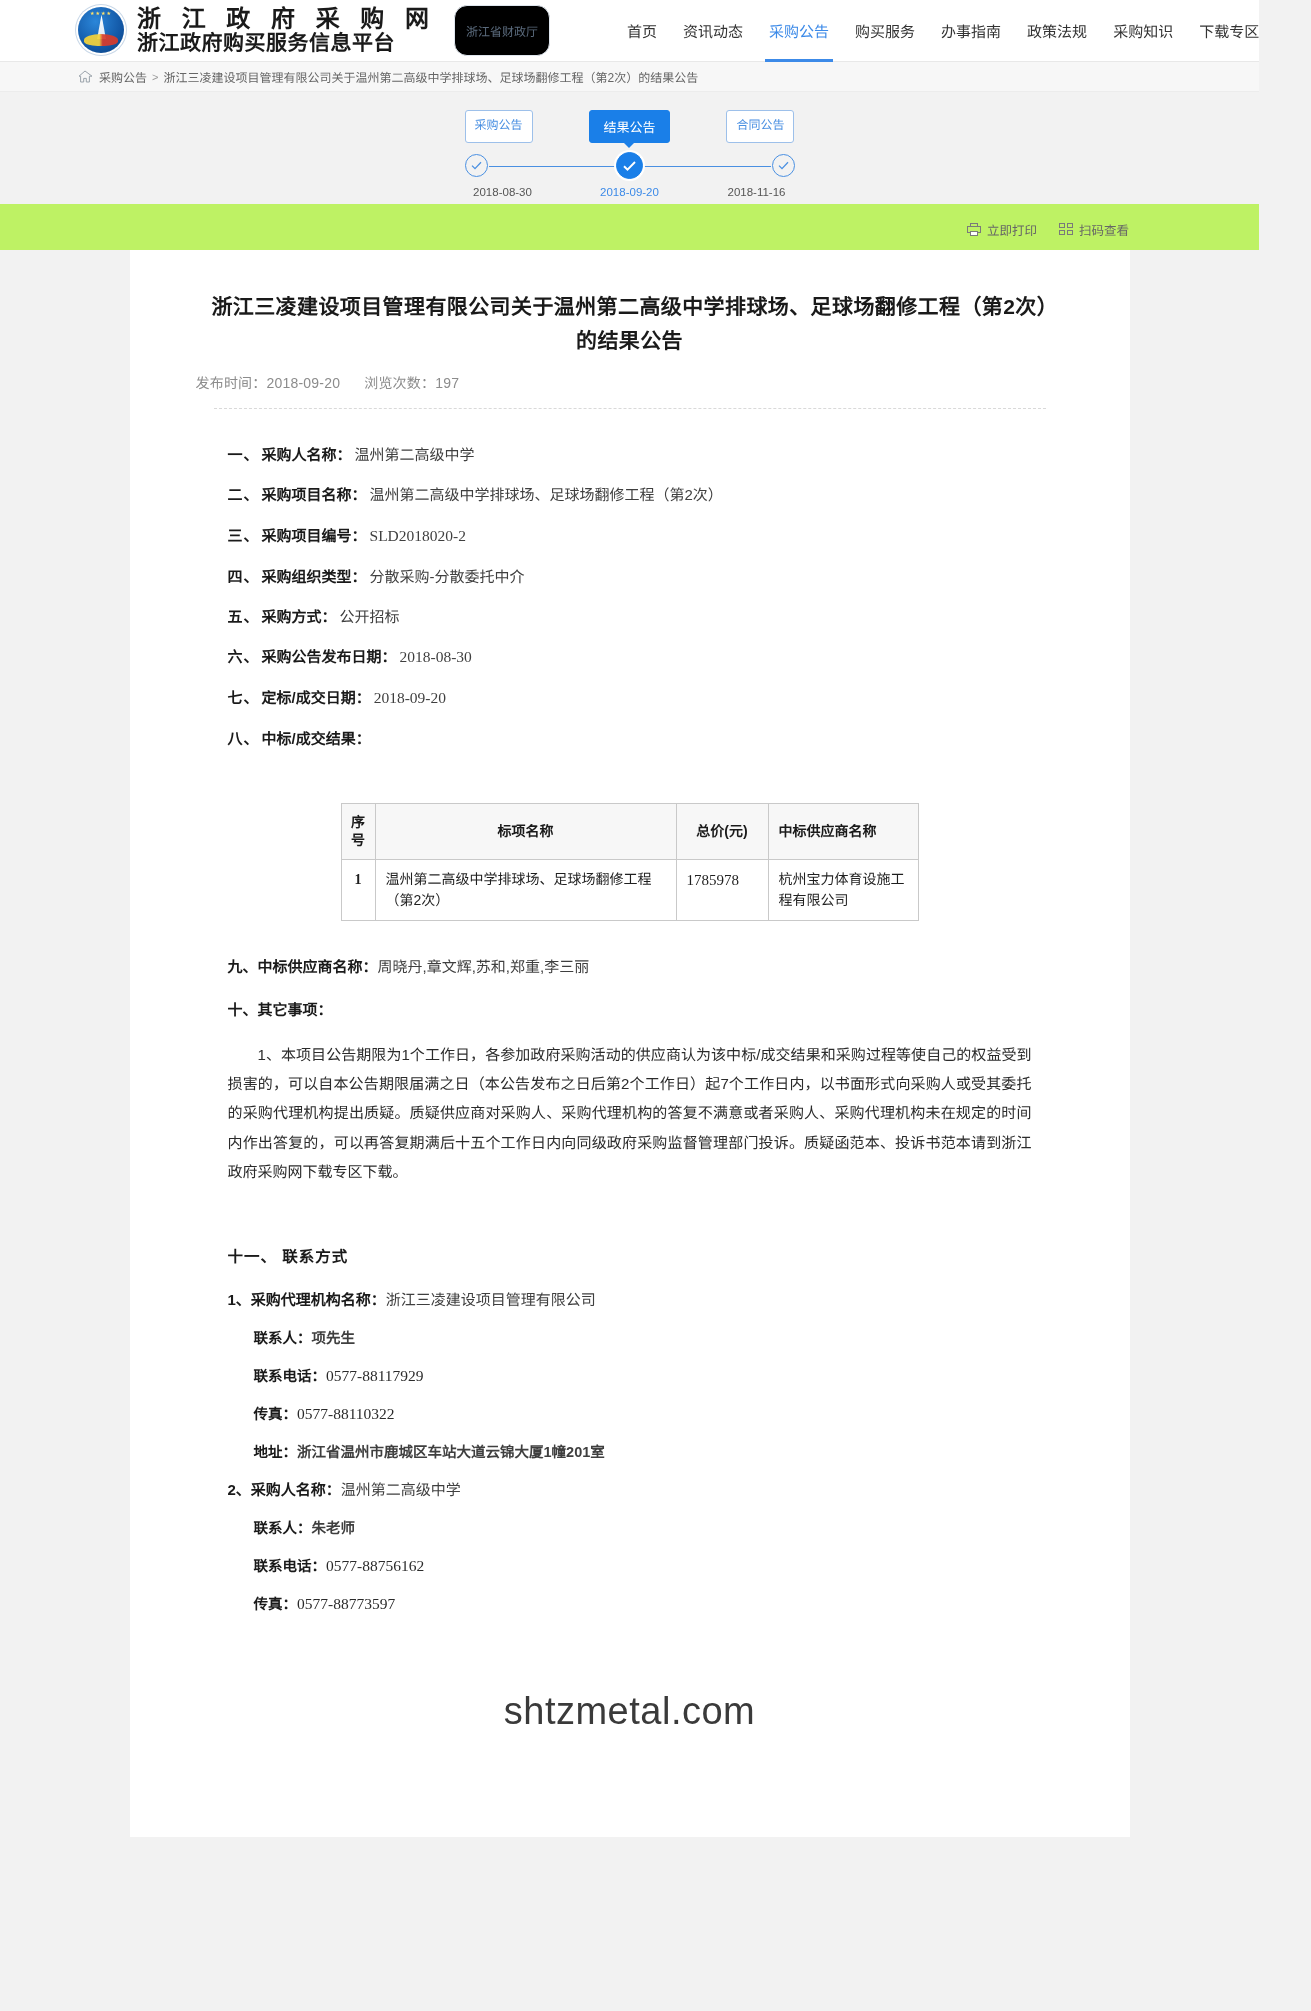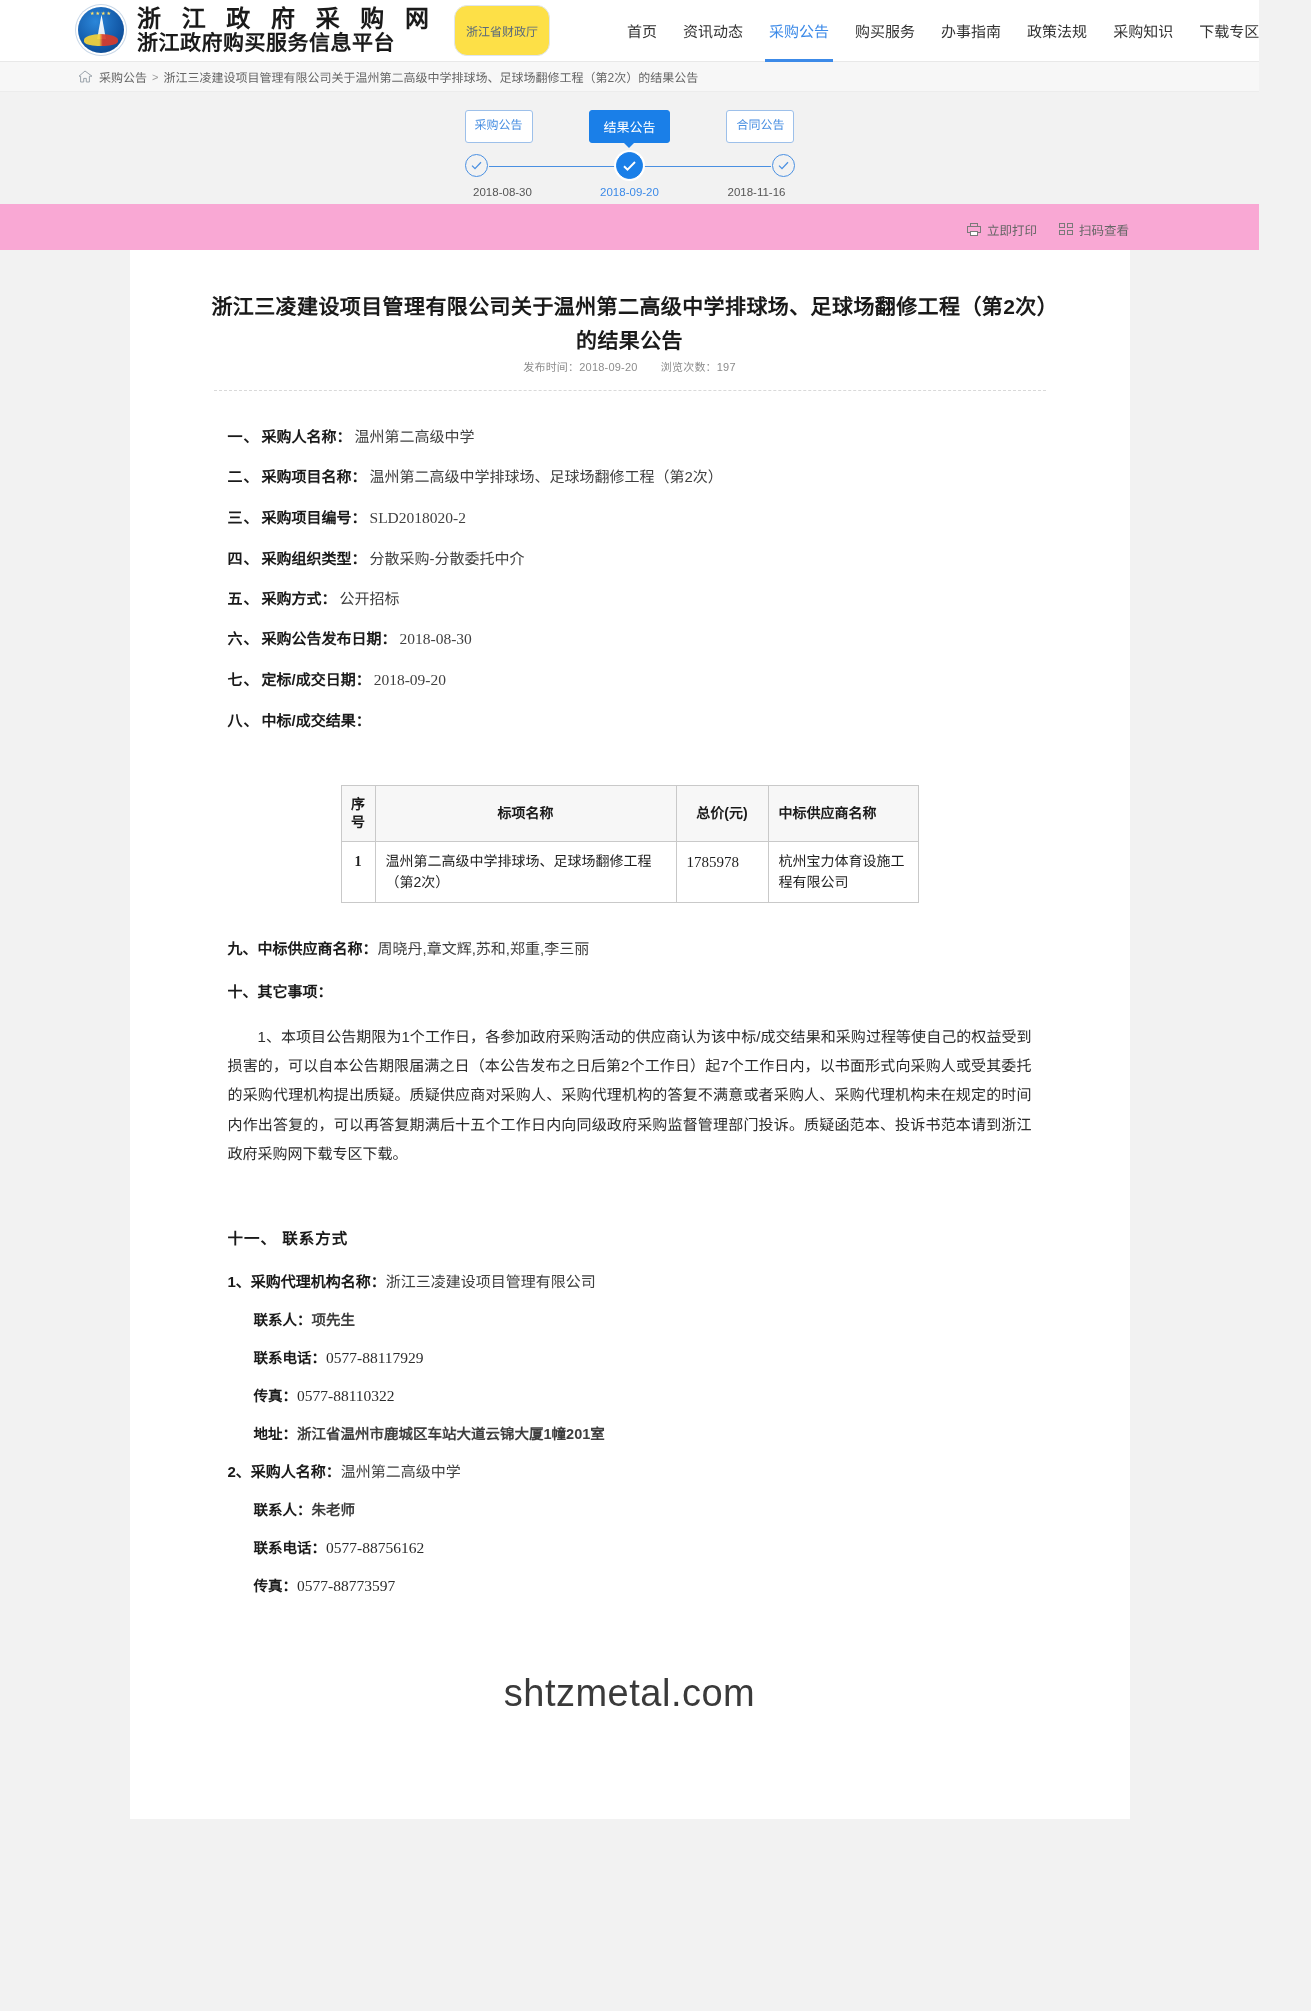--- a/index.html
+++ b/index.html
@@ -50,21 +50,21 @@
   .brand-line1 {
     font-size: 24px; font-weight: 700; color: #1a1a1a;
     letter-spacing: 7px; white-space: nowrap;
   }
   .brand-line2 {
     font-size: 21px; font-weight: 700; color: #1a1a1a;
     letter-spacing: 0.5px; white-space: nowrap;
   }
   .dept-pill {
     margin-left: 18px; flex: 0 0 auto;
-    border: 1px solid #dfe6ee; background: #fde047;
+    border: 1px solid #dfe6ee; background: #000000;
     border-radius: 13px; padding: 16px 11px;
     font-size: 12px; color: #5a6a7c; white-space: nowrap;
   }
   .main-nav {
     margin-left: 64px; display: flex; align-items: stretch;
     height: 62px; flex: 1 1 auto;
   }
   .nav-item {
     position: relative; display: flex; align-items: center;
     padding: 0 13px; font-size: 15px; color: #333; cursor: pointer;
@@ -139,43 +139,43 @@
   .step-dates {
     margin-top: 7px; display: flex; justify-content: space-between;
   }
   .step-date { font-size: 11.5px; color: #555; width: 76px; text-align: center; }
   .step-date.current { color: #3c8ae8; }
 
   
   .action-bar {
     display: flex; justify-content: flex-end; align-items: center;
     gap: 22px; padding: 16px 130px 11px 0;
-    background: #f9a8d4;
+    background: #bef264;
   }
   .action-btn {
     display: flex; align-items: center; gap: 6px;
     font-size: 12.5px; color: #666; cursor: pointer; white-space: nowrap;
   }
   .action-btn svg { display: block; }
 
   
   .article-wrap { display: flex; justify-content: center; padding-bottom: 0; }
   .article {
     width: 1000px; background: #ffffff;
     padding: 40px 56px 70px;
     min-height: 1420px;
   }
   .doc-title {
     font-size: 21px; font-weight: 700; color: #1a1a1a;
     text-align: center; line-height: 1.62;
     letter-spacing: .4px; padding: 0 22px;
   }
   .doc-meta {
-    text-align: center; font-size: 11px; color: #8c8c8c;
-    letter-spacing: .2px;
+    font-size: 14px; color: #8c8c8c;
+    margin-top: 14px; letter-spacing: .2px;
   }
   .doc-meta span { margin: 0 10px; }
   .doc-divider {
     border: 0; border-top: 1px dashed #d9d9d9;
     margin: 16px 28px 34px;
   }
 
   .body-block { padding: 0 42px; }
   .item-row {
     display: flex; align-items: baseline;

